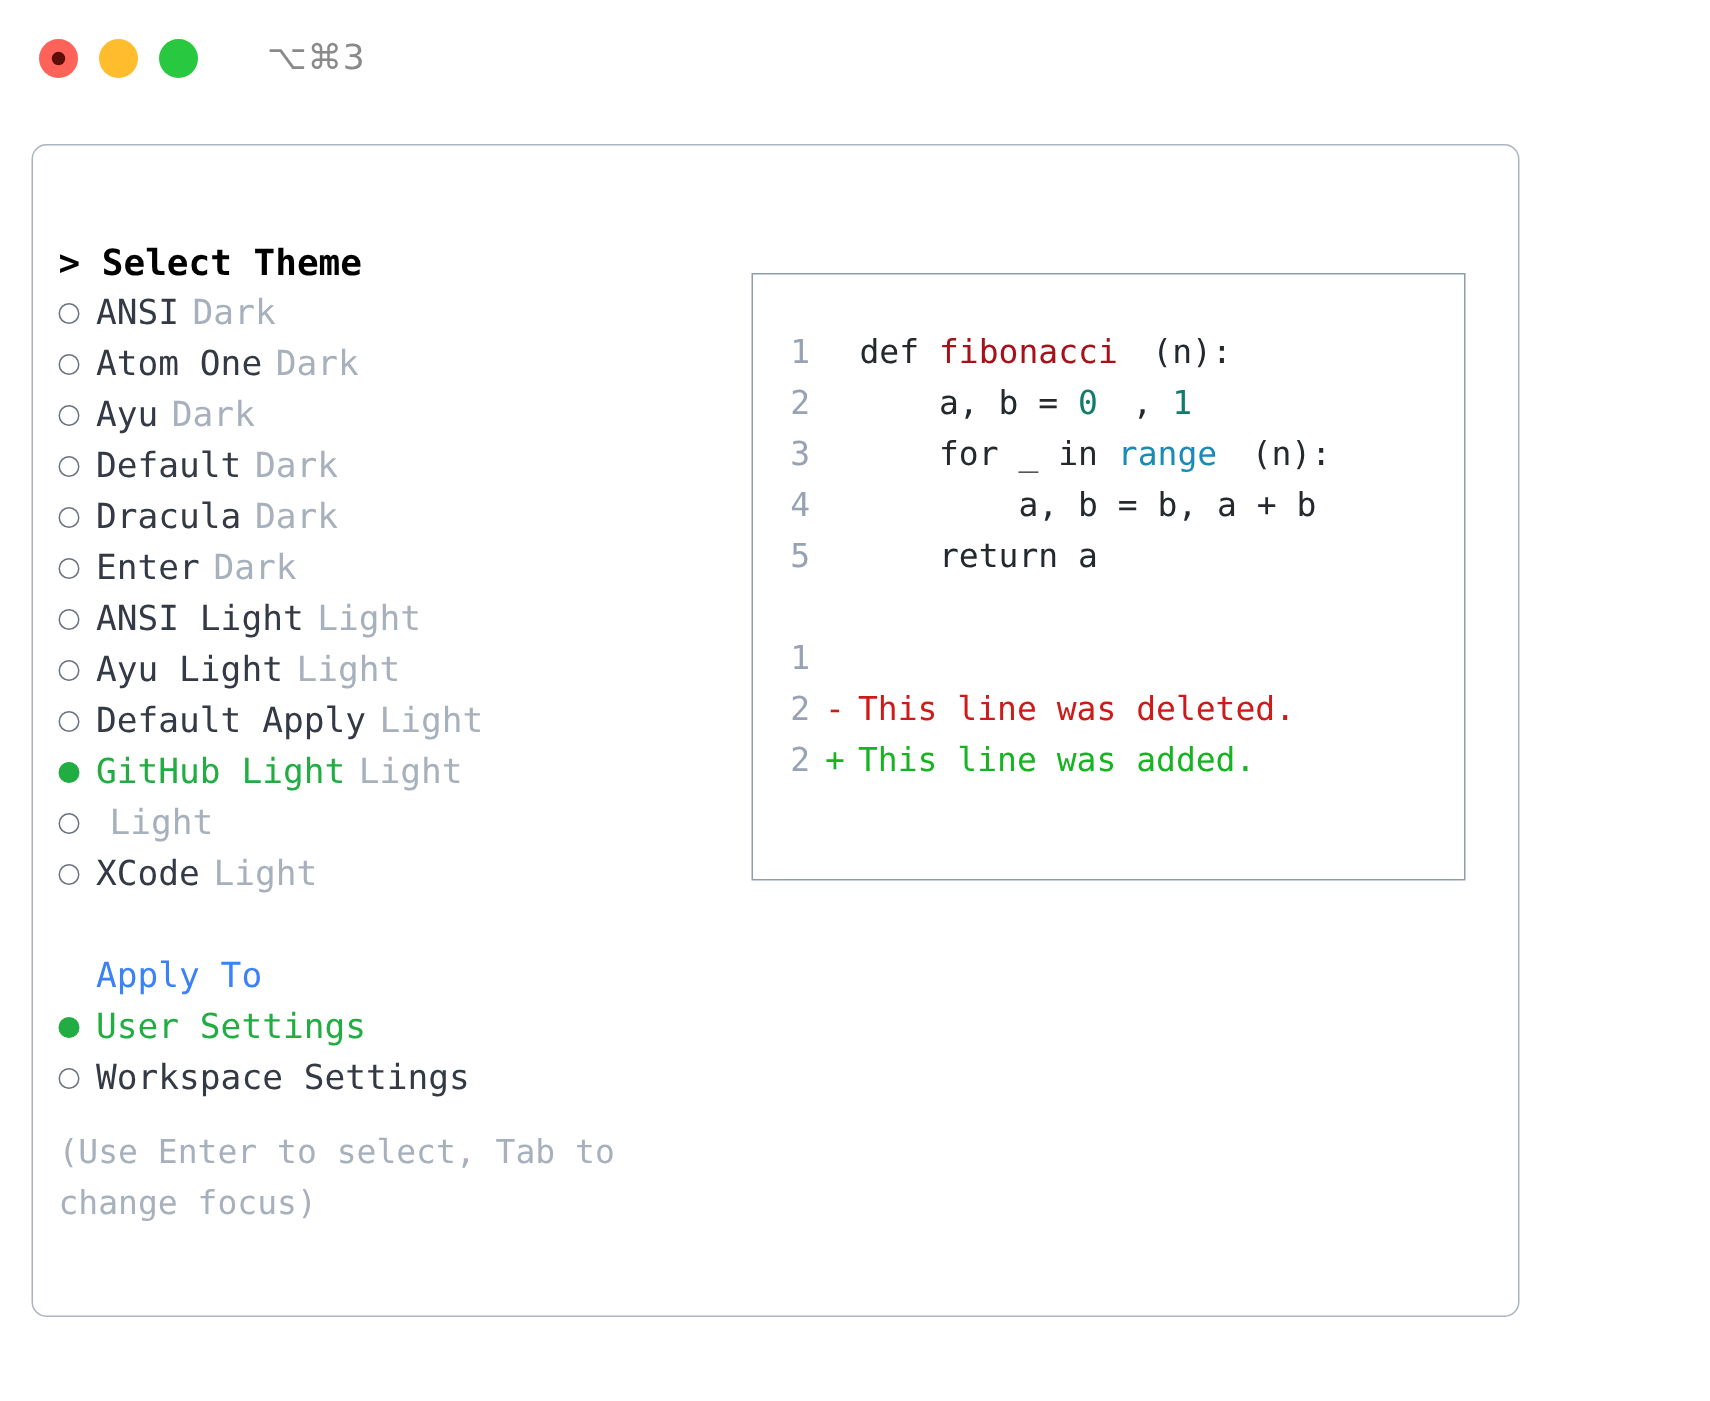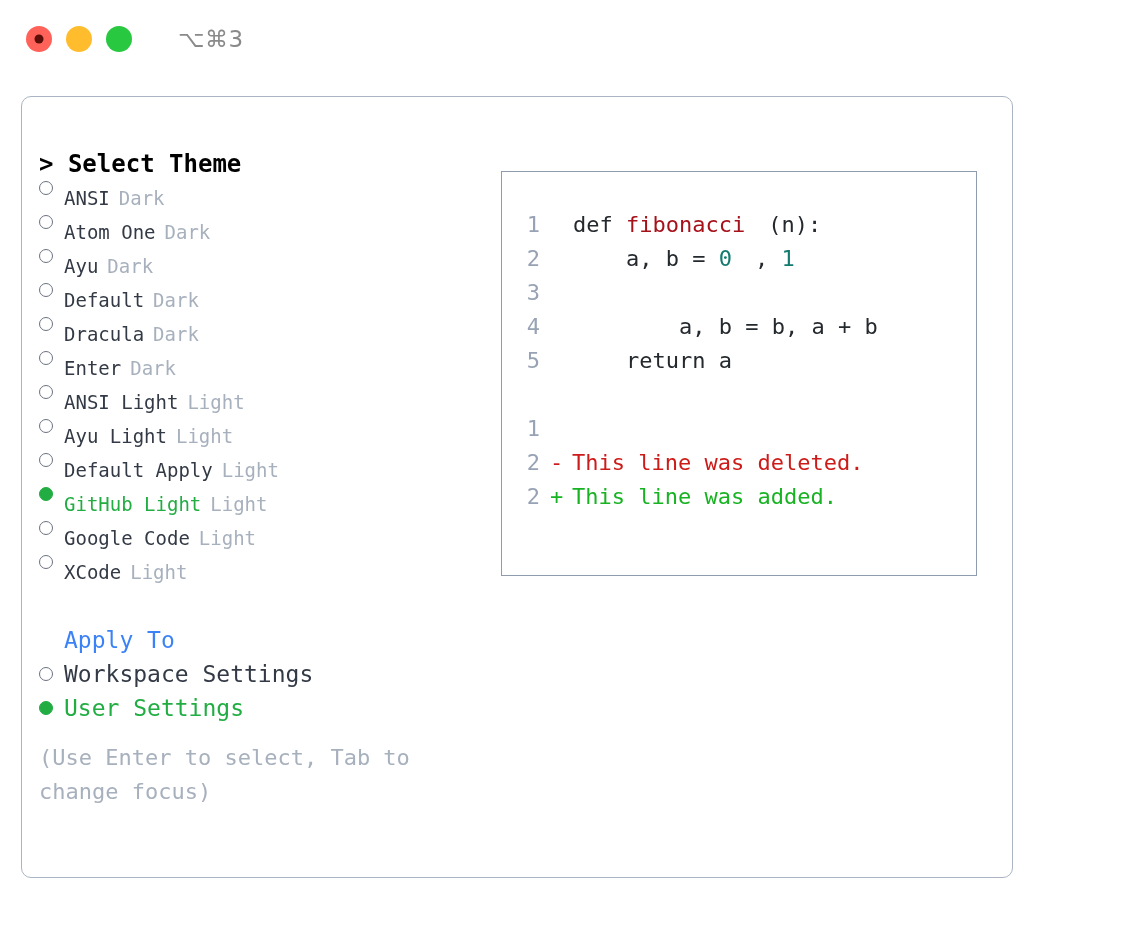--- a/index.html
+++ b/index.html
@@ -73,21 +73,21 @@
     width: 992px;
     height: 782px;
     border: 1.5px solid #aab4c2;
     border-radius: 10px;
     box-sizing: border-box;
     background: #ffffff;
   }
 
   .columns {
     position: absolute;
-    left: 0; top: 0;
+    left: 0; top: 11px;
     width: 100%; height: 100%;
   }
 
   
   .left-col {
     position: absolute;
     left: 17px;
     top: 50px;
     width: 450px;
   }
@@ -96,24 +96,24 @@
     font-size: 24px;
     font-weight: bold;
     color: #000000;
     line-height: 34px;
     height: 34px;
     white-space: pre;
   }
 
   .theme-row {
     display: flex;
-    align-items: flex-start;
-    height: 34px;
-    line-height: 34px;
-    font-size: 19px;
+    align-items: center;
+    height: 34px;
+    line-height: 34px;
+    font-size: 23px;
     white-space: pre;
   }
   .bullet {
     display: inline-block;
     width: 14px;
     height: 14px;
     border-radius: 50%;
     margin-right: 11px;
     flex: 0 0 auto;
     box-sizing: border-box;
@@ -247,43 +247,43 @@
             <div class="theme-row"><span class="bullet bullet-off"></span><span class="theme-name">ANSI</span><span class="theme-tag">Dark</span></div>
             <div class="theme-row"><span class="bullet bullet-off"></span><span class="theme-name">Atom One</span><span class="theme-tag">Dark</span></div>
             <div class="theme-row"><span class="bullet bullet-off"></span><span class="theme-name">Ayu</span><span class="theme-tag">Dark</span></div>
             <div class="theme-row"><span class="bullet bullet-off"></span><span class="theme-name">Default</span><span class="theme-tag">Dark</span></div>
             <div class="theme-row"><span class="bullet bullet-off"></span><span class="theme-name">Dracula</span><span class="theme-tag">Dark</span></div>
             <div class="theme-row"><span class="bullet bullet-off"></span><span class="theme-name">Enter</span><span class="theme-tag">Dark</span></div>
             <div class="theme-row"><span class="bullet bullet-off"></span><span class="theme-name">ANSI Light</span><span class="theme-tag">Light</span></div>
             <div class="theme-row"><span class="bullet bullet-off"></span><span class="theme-name">Ayu Light</span><span class="theme-tag">Light</span></div>
             <div class="theme-row"><span class="bullet bullet-off"></span><span class="theme-name">Default Apply</span><span class="theme-tag">Light</span></div>
             <div class="theme-row selected"><span class="bullet bullet-on"></span><span class="theme-name">GitHub Light</span><span class="theme-tag">Light</span></div>
-            <div class="theme-row"><span class="bullet bullet-off"></span><span class="theme-name">Google Code</span><span class="theme-tag">Light</span></div>
+            <div class="theme-row"><span class="bullet bullet-off"></span><span class="theme-tag">Light</span></div>
             <div class="theme-row"><span class="bullet bullet-off"></span><span class="theme-name">XCode</span><span class="theme-tag">Light</span></div>
           </div>
 
         <div class="section-gap"></div>
 
         <div class="group-label">Apply To</div>
 
         <div id="apply-list">
+            <div class="apply-row selected"><span class="bullet bullet-on"></span><span class="apply-name">User Settings</span></div>
             <div class="apply-row"><span class="bullet bullet-off"></span><span class="apply-name">Workspace Settings</span></div>
-            <div class="apply-row selected"><span class="bullet bullet-on"></span><span class="apply-name">User Settings</span></div>
           </div>
 
         <div class="hint">(Use Enter to select, Tab to change focus)</div>
       </div>
 
       <div class="right-col">
 
         <div class="preview-box">
           <div id="code-block">
               <div class="code-line"><span class="ln">1</span><span><span class="code-text">def </span><span class="tok-fn">fibonacci</span><span class="code-text">(n):</span></span></div>
               <div class="code-line"><span class="ln">2</span><span><span class="code-text">    a, b = </span><span class="tok-num">0</span><span class="code-text">, </span><span class="tok-num">1</span></span></div>
-              <div class="code-line"><span class="ln">3</span></div>
+              <div class="code-line"><span class="ln">3</span><span><span class="code-text">    for _ in </span><span class="tok-call">range</span><span class="code-text">(n):</span></span></div>
               <div class="code-line"><span class="ln">4</span><span><span class="code-text">        a, b = b, a + b</span></span></div>
               <div class="code-line"><span class="ln">5</span><span><span class="code-text">    return a</span></span></div>
             </div>
           <div class="blank-line"></div>
           <div id="diff-block">
               <div class="code-line"><span class="ln">1</span><span class="mark diff-ctx"></span></div>
               <div class="code-line"><span class="ln">2</span><span class="mark diff-del">-</span><span class="diff-del">This line was deleted.</span></div>
               <div class="code-line"><span class="ln">2</span><span class="mark diff-add">+</span><span class="diff-add">This line was added.</span></div>
             </div>
         </div>

